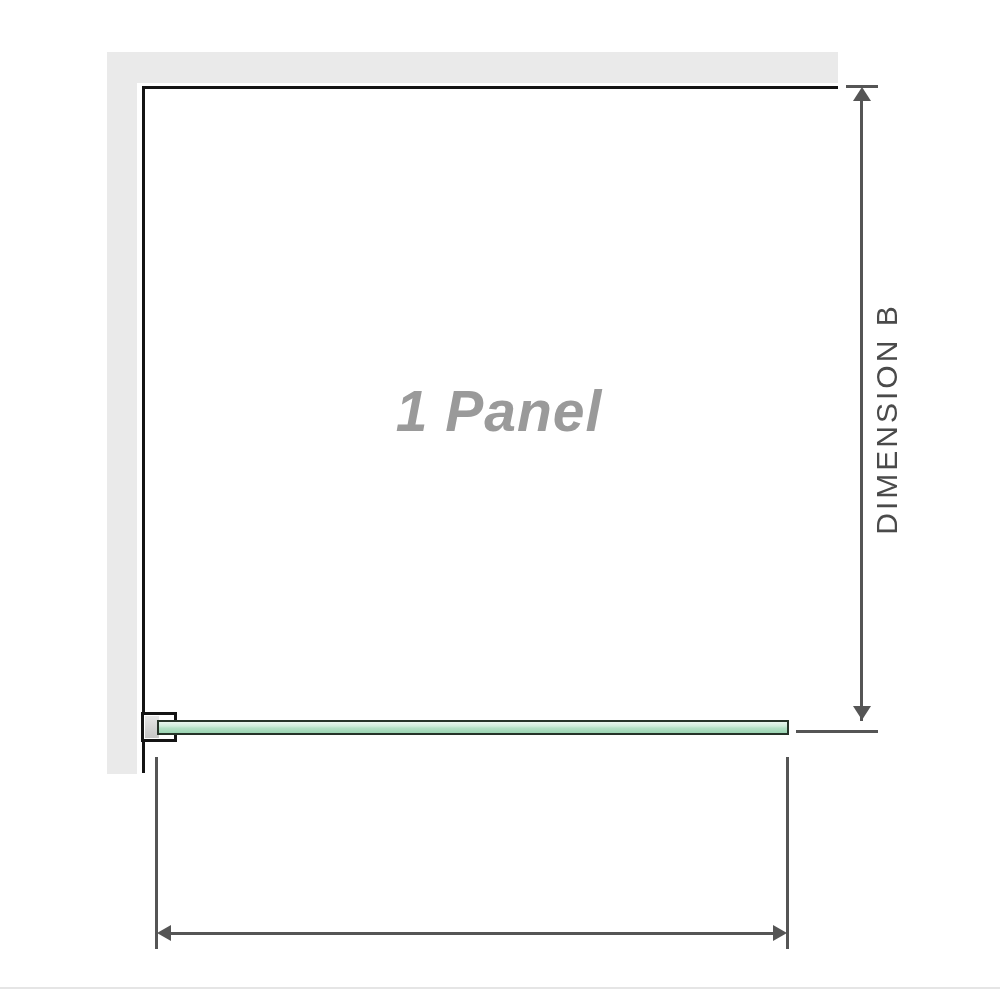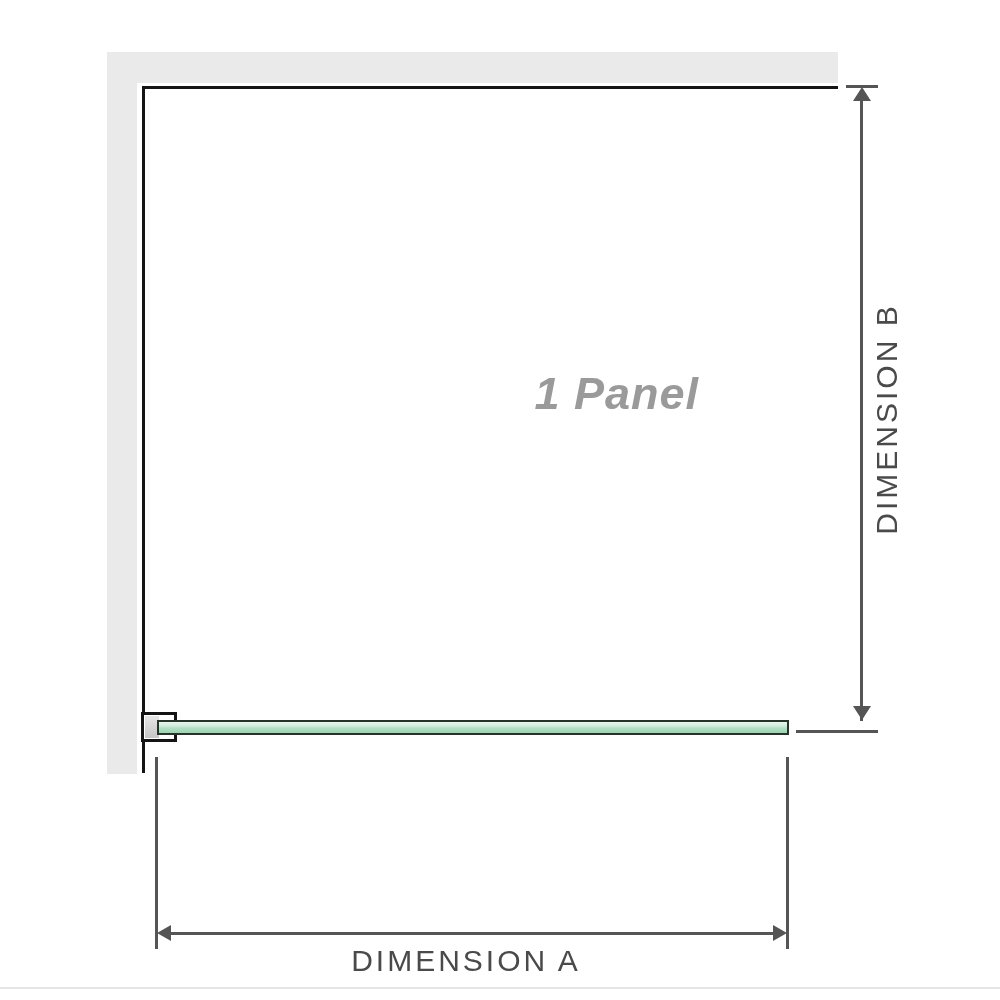--- a/index.html
+++ b/index.html
@@ -9,22 +9,22 @@
   }
   .abs{position:absolute;}
   
   .wall-top{left:107px;top:52px;width:731px;height:31px;background:var(--wall,#eaeaea);}
   .wall-left{left:107px;top:52px;width:30px;height:722px;background:var(--wall,#eaeaea);}
   
   .panel-border-top{left:142px;top:86px;width:696px;height:3px;background:var(--outline,#141414);}
   .panel-border-left{left:142px;top:86px;width:3px;height:687px;background:var(--outline,#141414);}
   
   .panel-label{
-    left:299px;top:368px;width:400px;text-align:right;
-    font-size:45px;font-style:italic;font-weight:600;letter-spacing:1px;
+    left:299px;top:378px;width:400px;text-align:center;
+    font-size:57px;font-style:italic;font-weight:600;letter-spacing:1px;
     color:var(--panel_text,#9a9a9a);
   }
   
   .bracket{left:141px;top:712px;width:36px;height:30px;background:#ffffff;
     border:3px solid var(--outline,#141414);box-sizing:border-box;}
   .bracket-pad{position:absolute;left:1px;top:1px;width:14px;height:22px;
     background:linear-gradient(180deg,#e6e6e6 0%,#d4d4d4 55%,#c6c6c6 100%);}
   
   .glass{
     left:157px;top:720px;width:632px;height:15px;box-sizing:border-box;
@@ -89,17 +89,16 @@
   <div class="abs dline cap-bottom"></div>
   <div class="abs arrow arrow-up"></div>
   <div class="abs arrow arrow-down"></div>
   <div class="abs dimb-label">DIMENSION B</div>
 
   <div class="abs dline dima-ext-left"></div>
   <div class="abs dline dima-ext-right"></div>
   <div class="abs dline dima-line"></div>
   <div class="abs arrow arrow-left"></div>
   <div class="abs arrow arrow-right"></div>
-  <div class="abs dima-label">DIMENSION A</div>
 
   <div class="abs baseline"></div>
 
 </div>
 
 </body></html>

